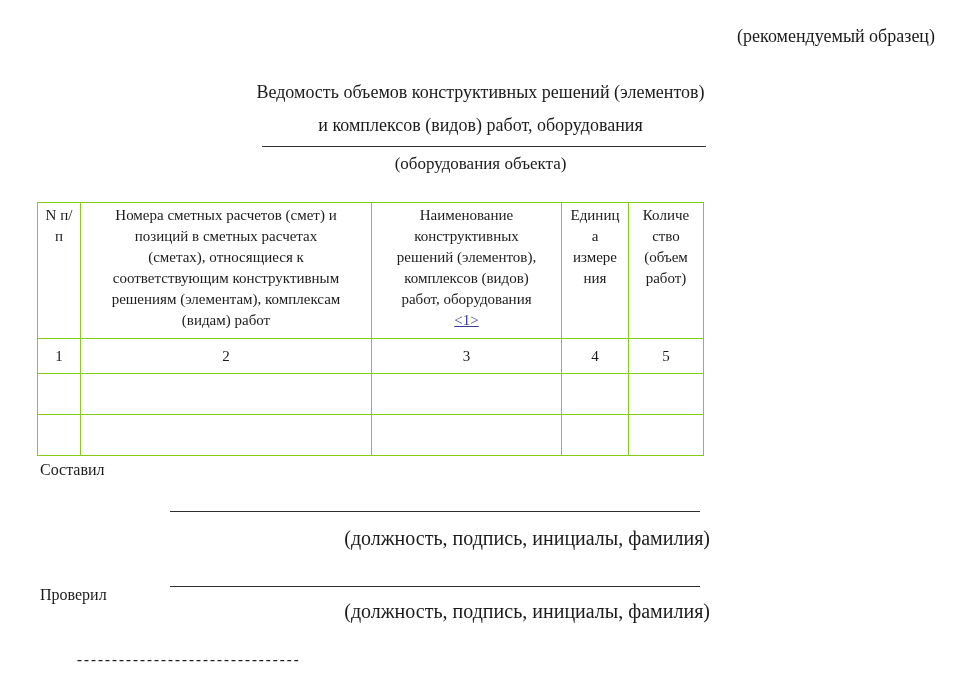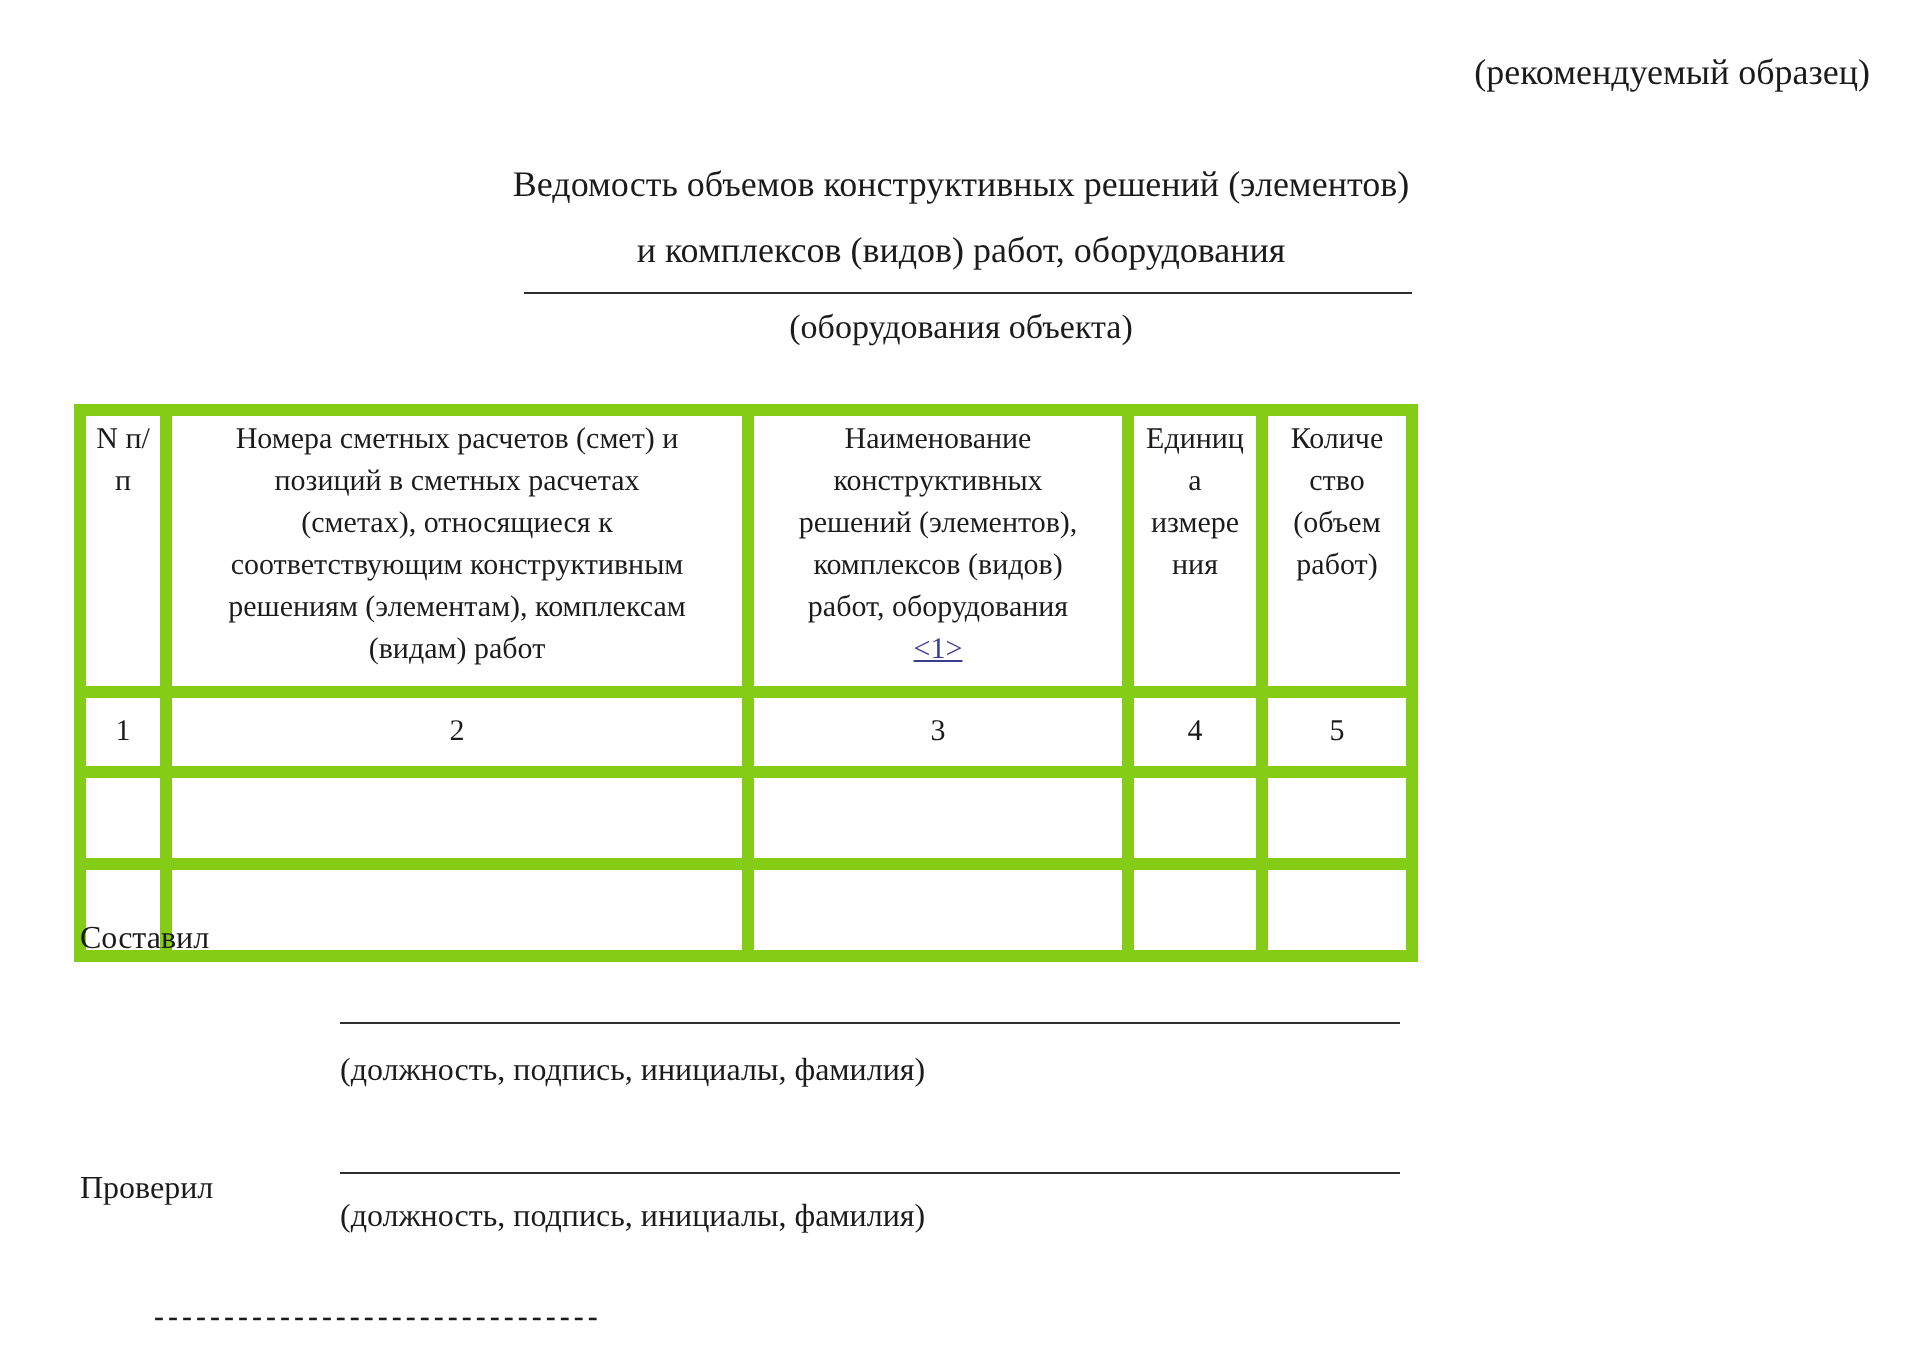--- a/index.html
+++ b/index.html
@@ -66,21 +66,21 @@
     border-collapse: collapse;
     table-layout: fixed;
     font-size: 15px;
   }
   .vol-table col.c1 { width: 43px; }
   .vol-table col.c2 { width: 291px; }
   .vol-table col.c3 { width: 190px; }
   .vol-table col.c4 { width: 67px; }
   .vol-table col.c5 { width: 75px; }
   .vol-table th, .vol-table td {
-    border: 6px solid #84cc16;
+    border: 1px solid #84cc16;
     text-align: center;
     font-weight: normal;
     padding: 2px 3px;
   }
   .vol-table th {
     vertical-align: top;
     line-height: 21px;
     height: 131px;
   }
   .vol-table tr.num-row td {
@@ -105,24 +105,24 @@
   }
   .sig-line {
     position: absolute;
     left: 170px;
     width: 530px;
     height: 0;
     border-bottom: 1px solid #2e2e2e;
   }
   .sig-caption {
     position: absolute;
-    left: 170px;
+    left: 180px;
     width: 530px;
-    text-align: left;
-    font-size: 16px;
+    text-align: right;
+    font-size: 20px;
   }
   .sig1-label   { top: 461px; }
   .sig1-line    { top: 511px; }
   .sig1-caption { top: 527px; }
   .sig2-label   { top: 586px; }
   .sig2-line    { top: 586px; }
   .sig2-caption { top: 600px; }
 
   
   .footnote-sep {

